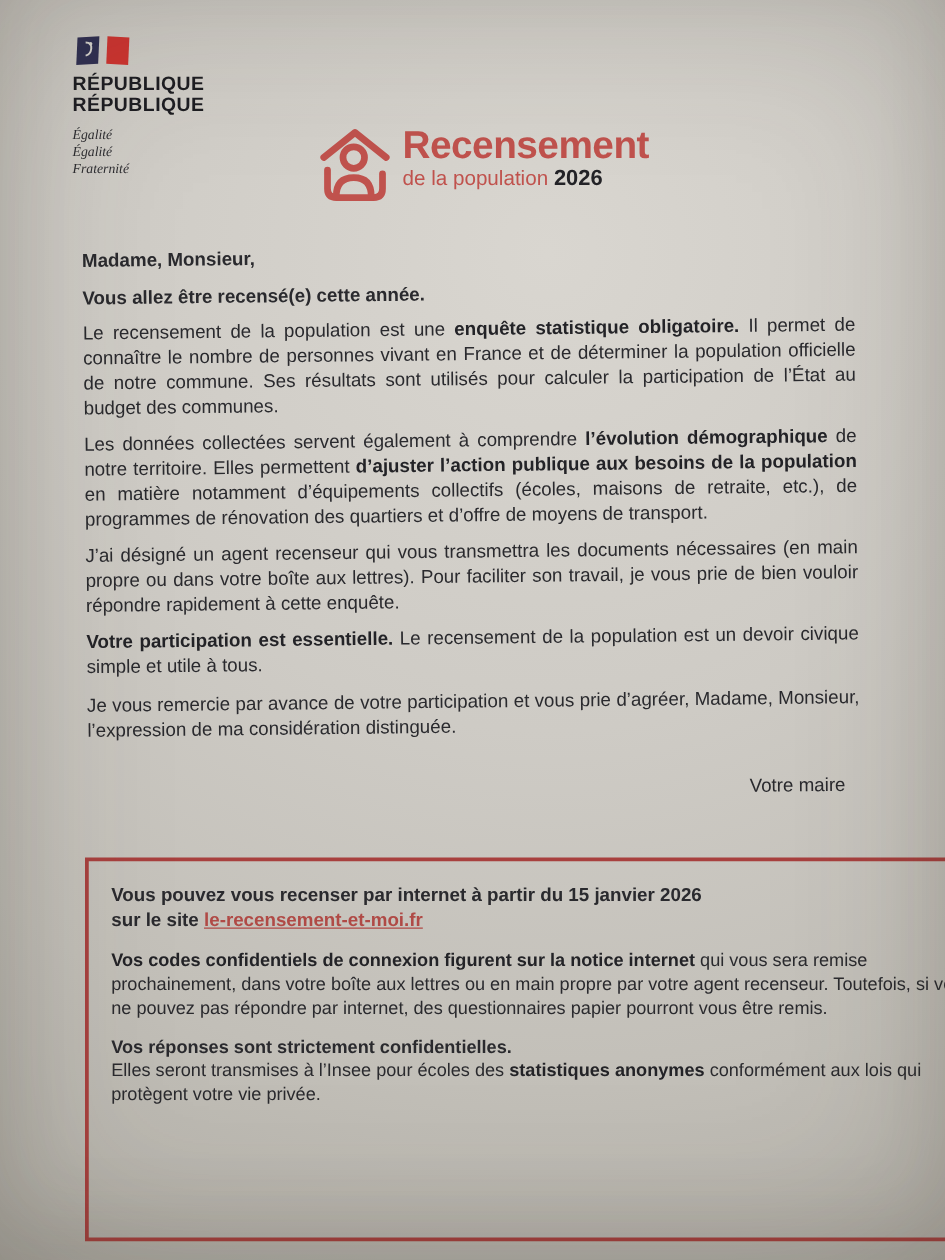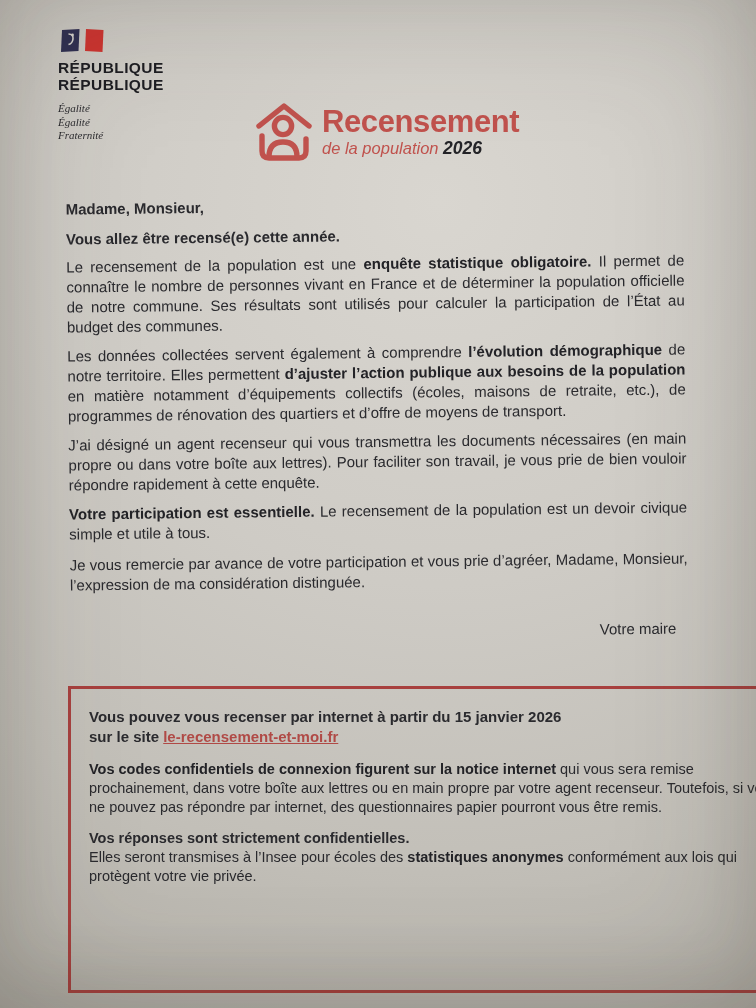--- a/index.html
+++ b/index.html
@@ -17,24 +17,24 @@
   }
 
   
   .gov-logo { position:absolute; left:58px; top:28px; color:#1e1e24; }
   .gov-flag { display:block; margin-left:2px; margin-bottom:6px; }
   .gov-name { font-size:15.5px; font-weight:bold; letter-spacing:.4px; line-height:17px; color:#1d1d22; }
   .gov-motto { margin-top:9px; font-family:"Liberation Serif","DejaVu Serif",serif; font-style:italic;
                font-size:11px; line-height:13.5px; color:#2c2c30; }
 
   
-  .census-logo { position:absolute; left:251px; top:100px; display:flex; align-items:center; }
+  .census-logo { position:absolute; left:251px; top:100px; display:flex; }
   .census-icon { flex:0 0 auto; margin-right:5px; }
   .census-text .t1 { font-size:31px; font-weight:bold; letter-spacing:-.4px; line-height:32px; color:#c0524d; }
-  .census-text .t2 { font-size:16.5px; line-height:19px; color:#c0524d; margin-top:1px;font-style:italic; }
+  .census-text .t2 { font-size:16.5px; line-height:19px; color:#c0524d; margin-top:1px; }
   .census-text .t2 b { font-size:17.5px; }
 
   
   .letter {
     position:absolute; left:68px; top:196px; width:618px;
     font-size:15px; line-height:20px; color:#2a2a2e;
     transform:rotate(-0.65deg);
   }
   .letter p { text-align:justify; }
   .letter .salutation { font-weight:bold; text-align:left; }

